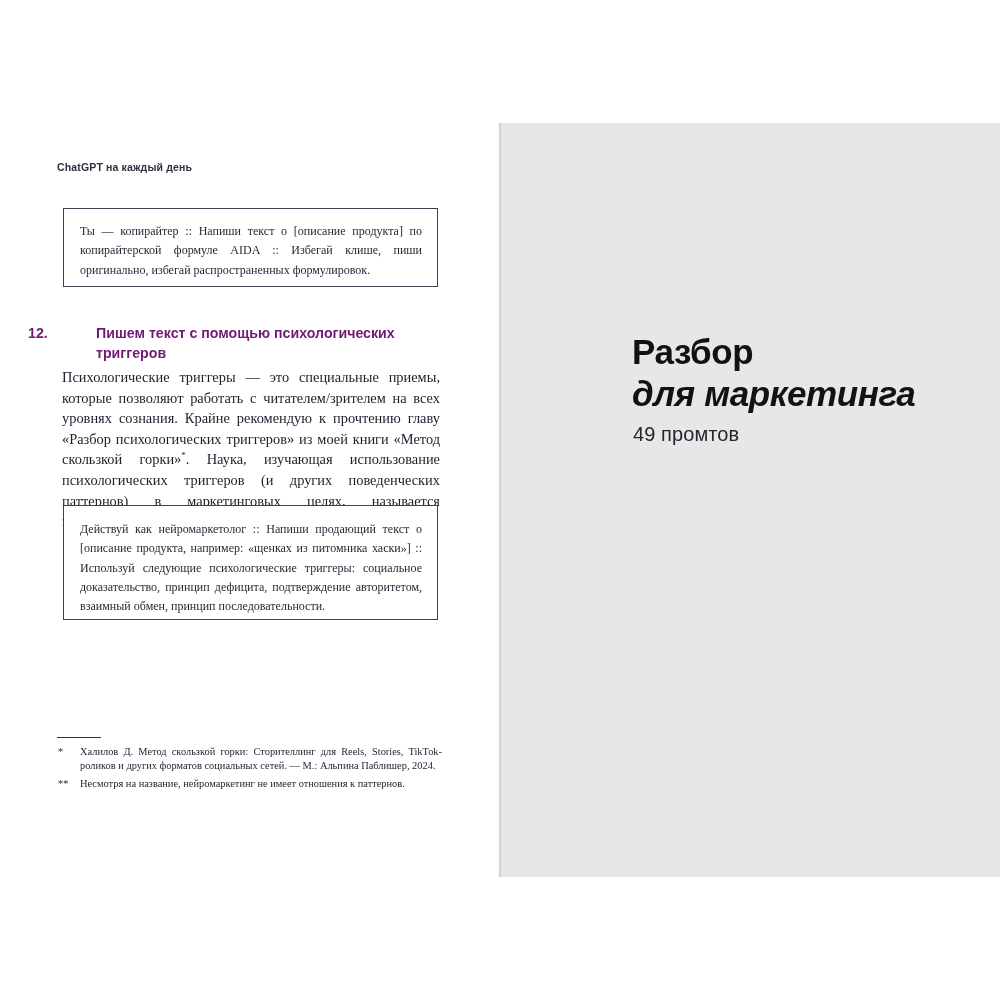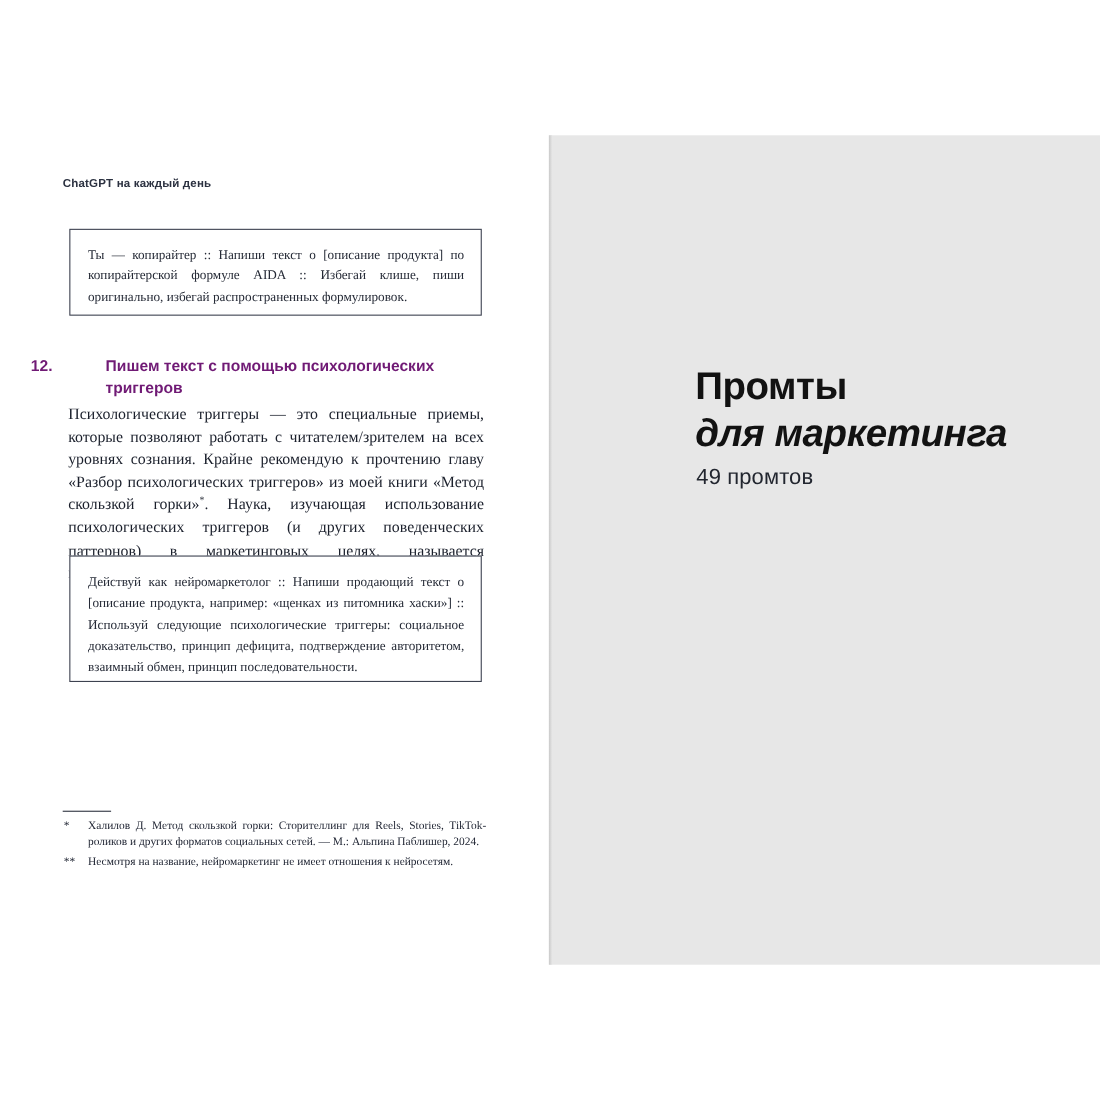--- a/index.html
+++ b/index.html
@@ -218,30 +218,30 @@
     <div class="footnotes">
       <div class="fn-rule"></div>
 
       <div class="footnote">
         <span class="marker">*</span>
         <span>Халилов Д. Метод скользкой горки: Сторителлинг для Reels, Stories, TikTok-роликов и других форматов социальных сетей. — М.: Альпина Паблишер, 2024.</span>
       </div>
 
       <div class="footnote">
         <span class="marker">**</span>
-        <span>Несмотря на название, нейромаркетинг не имеет отношения к нейросетям.</span>
+        <span>Несмотря на название, нейромаркетинг не имеет отношения к паттернов.</span>
       </div>
     </div>
 
   </div>
 
   <div class="page-right">
 
     <div class="divider-title">
-      <span>Промты</span>
+      <span>Разбор</span>
       <span class="line2">для маркетинга</span>
     </div>
 
     <div class="divider-subtitle">49 промтов</div>
 
   </div>
 
   <div class="spine"></div>
 
 </div>

